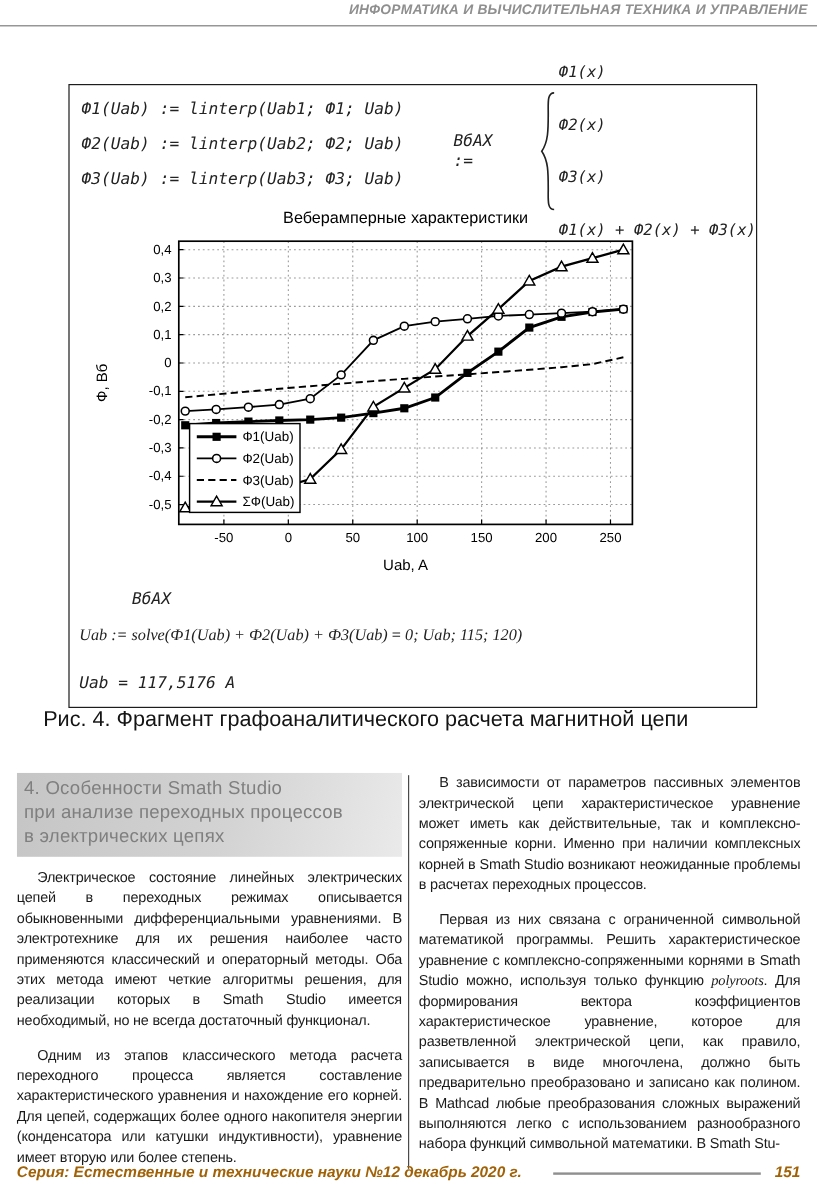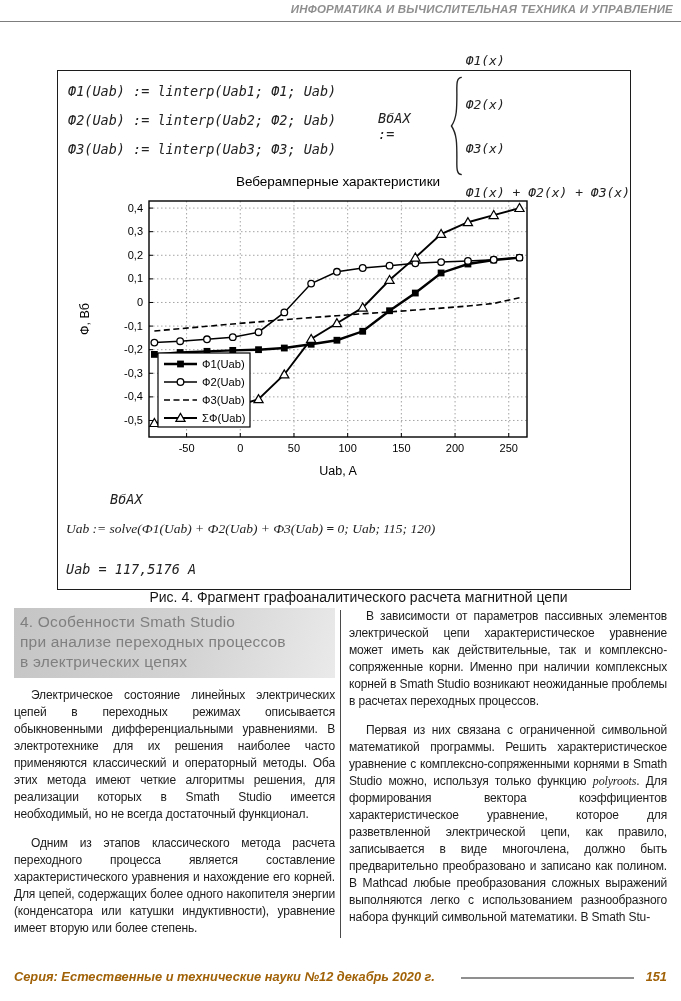--- a/index.html
+++ b/index.html
@@ -26,23 +26,23 @@
   .sys-lines{display:flex;flex-direction:column;margin-left:3px;gap:21px;}
   .sys-lines div{height:23px;display:flex;align-items:center;white-space:pre;font-size:13px;}
   .vbax{position:absolute;left:52px;top:420px;}
   .solve-line{position:absolute;left:8px;top:450px;white-space:pre;font-family:Liberation Serif, serif;}
   .solve-line .beq{font-weight:bold;font-style:normal;}
   .result-line{position:absolute;left:8px;top:490px;white-space:pre;}
   
   #chart-wrap{position:absolute;left:18px;top:101px;width:470px;height:312px;}
   #chart-svg text{font-family:"Liberation Sans",sans-serif;fill:#000;}
   
-  .caption{position:absolute;top:589px;left:0;right:0;text-align:center;font-size:14px;color:#141414;margin-left:36px;}
-  
-  .columns{position:absolute;top:608px;left:14px;width:653px;height:334px;display:flex;overflow:hidden;}
+  .caption{position:absolute;top:589px;left:0;right:0;font-size:18px;color:#141414;margin-left:36px;}
+  
+  .columns{position:absolute;top:644px;left:14px;width:653px;height:334px;display:flex;overflow:hidden;}
   .col-left{width:321px;}
   .col-divider{width:0;border-left:1.2px solid #4a4a4a;margin:2px 8px 4px 5px;}
   .col-right{flex:1;}
   .sec-heading{
     background:linear-gradient(105deg,#c5c5c5 0%,#d3d3d3 55%,#eaeaea 100%);
     color:#7f7f7f;font-size:15.5px;line-height:1.28;letter-spacing:.2px;
     padding:4px 8px 7px 6px;margin-bottom:9px;white-space:pre-line;
   }
   .para{
     font-size:12px;line-height:17px;text-align:justify;letter-spacing:-0.15px;

